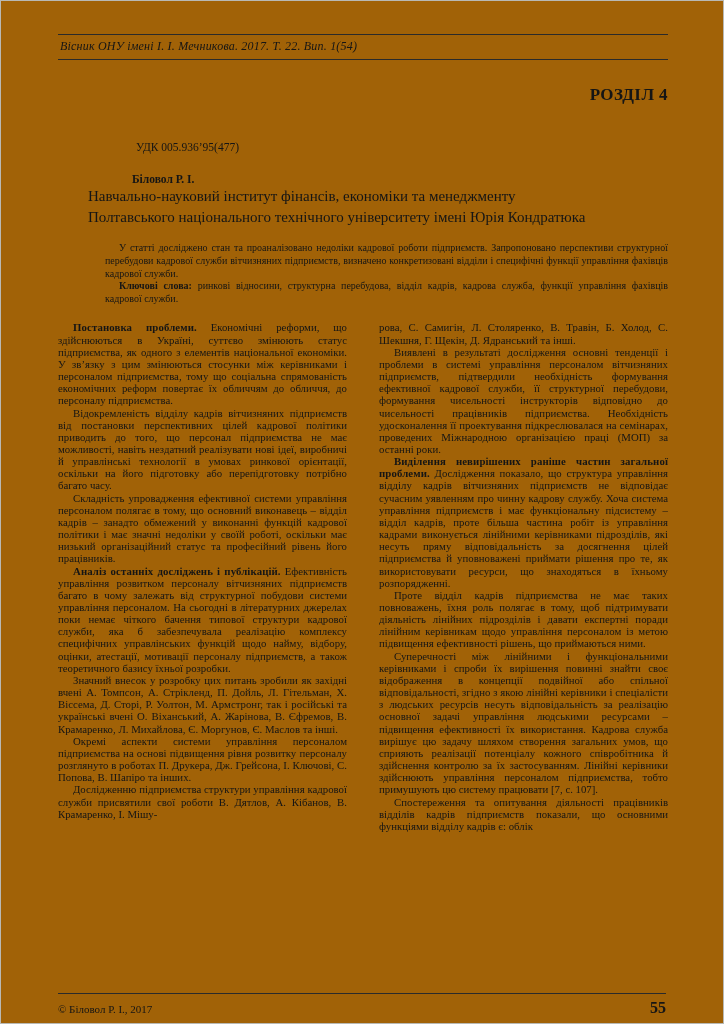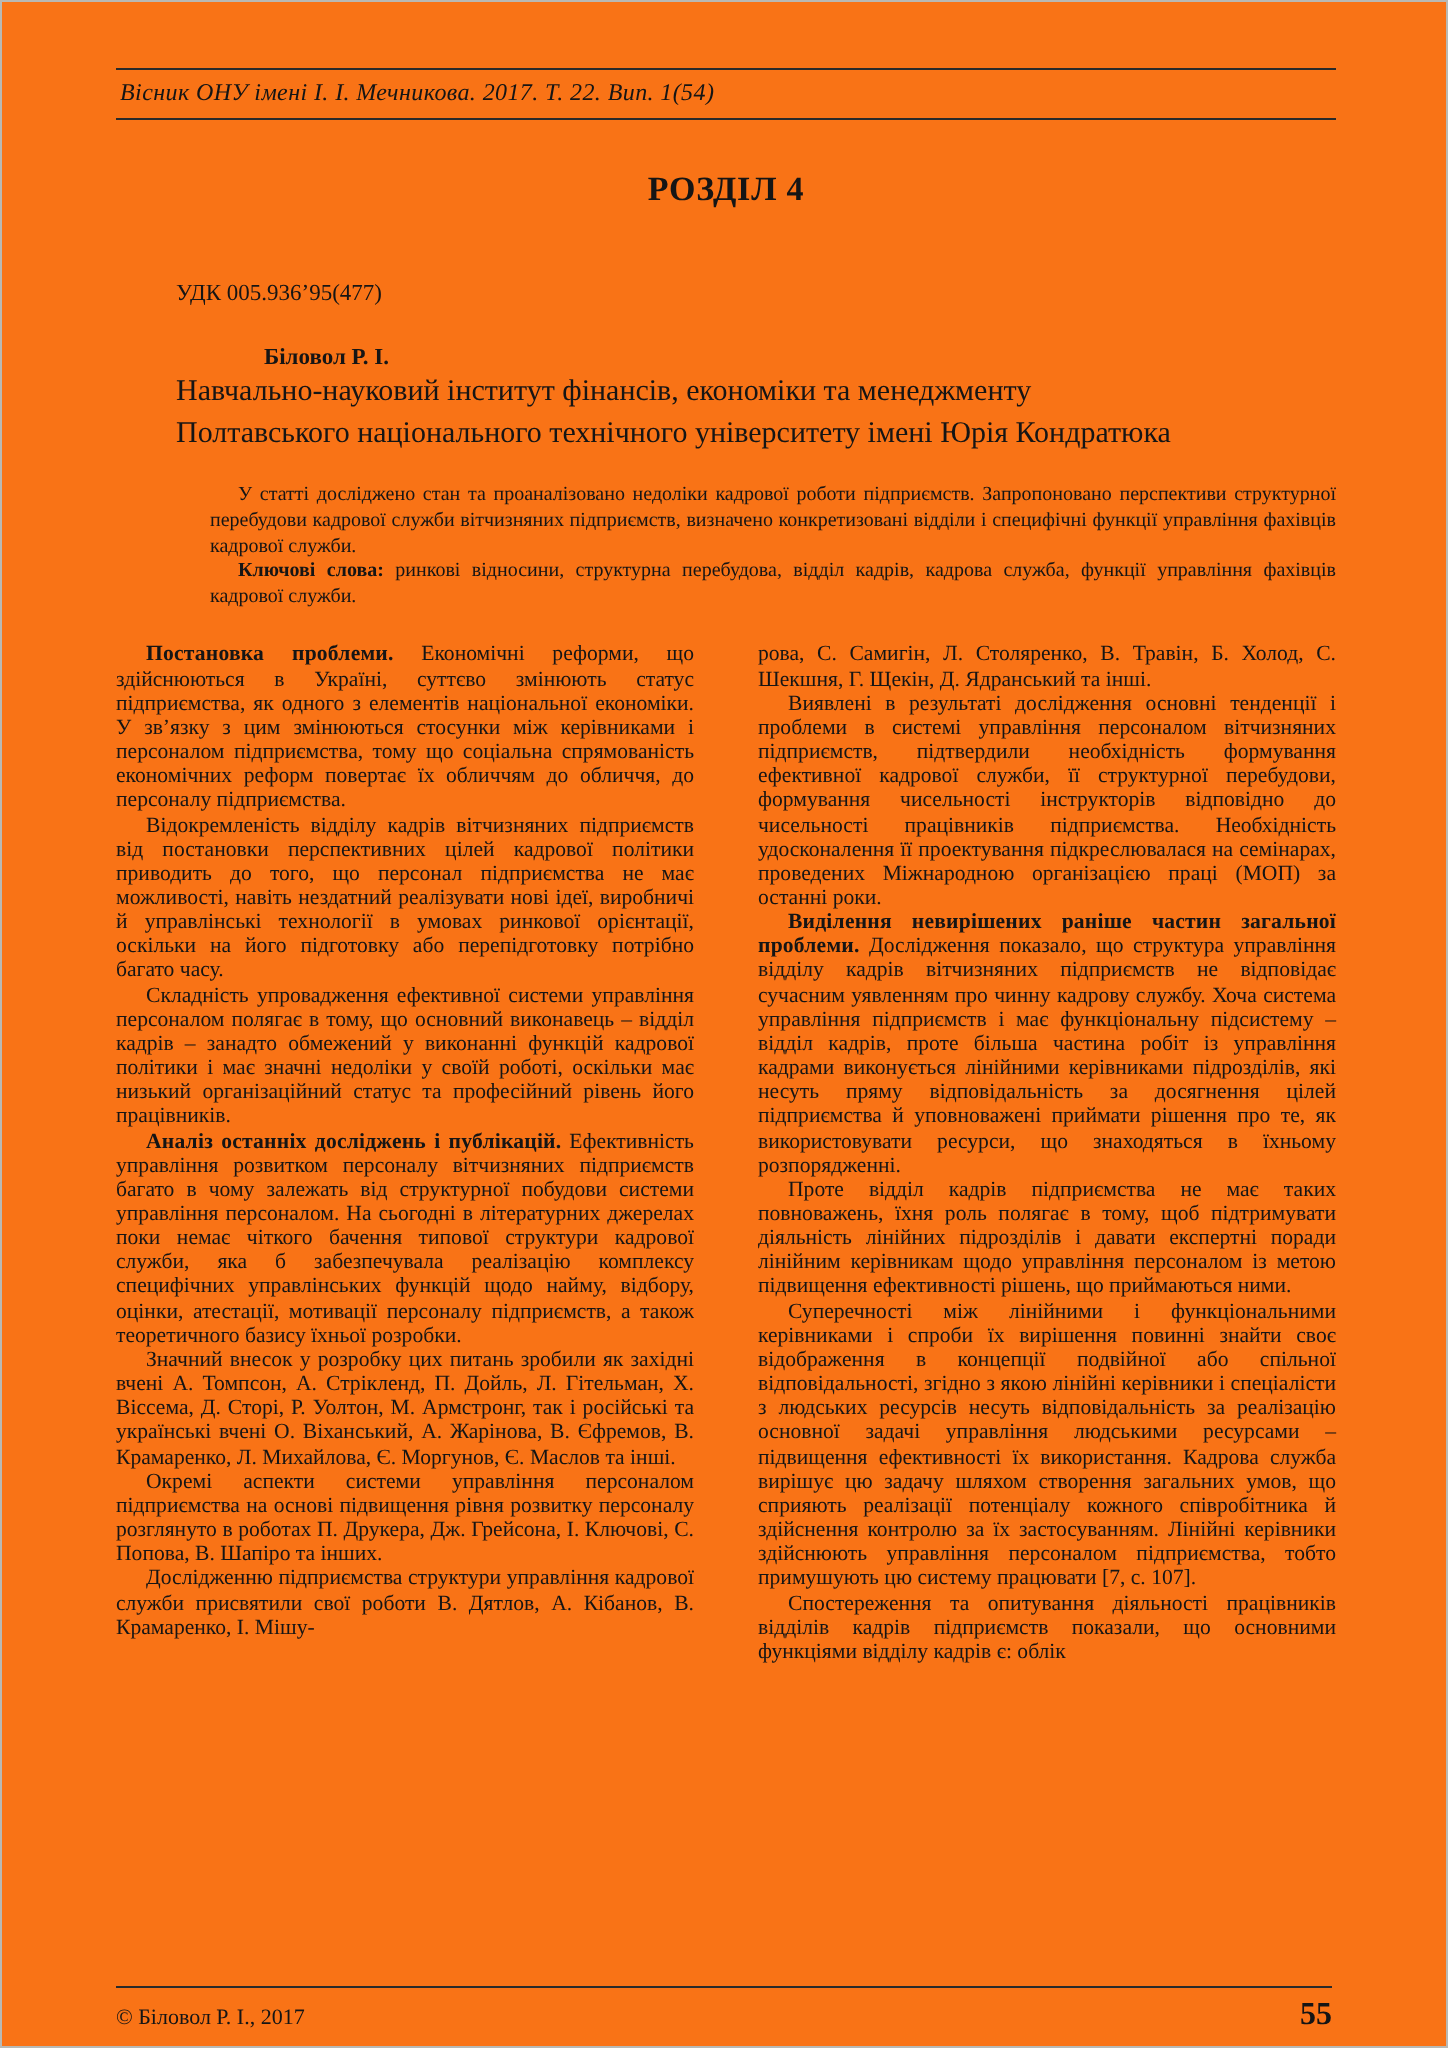--- a/index.html
+++ b/index.html
@@ -1,47 +1,47 @@
 <!DOCTYPE html>
 <html><head>
 <meta charset="utf-8">
 <style>
   html,body{margin:0;padding:0;background:#e8e8e6;}
   .page{
     position:relative;
     width:724px;height:1024px;
     margin:0 auto;
-    background:#f97316;
+    background:#a16207;
     box-sizing:border-box;
     border:1px solid #b9b9b4;
     overflow:hidden;
     font-family:"Liberation Serif","DejaVu Serif",serif;
     color:#151515;
   }
   .content{
     position:relative;
     margin:0 57px;
     width:610px;
   }
   .rule{border:none;border-top:1px solid #2a2a2a;margin:0;}
   .journal-line{
     font-style:italic;
     font-size:12px;
     padding:4px 0 5px 2px;
     letter-spacing:.2px;
   }
   .section-head{
-    text-align:center;
+    text-align:right;
     margin-top:24px;
     line-height:1.35;
   }
   .section-number{font-size:17px;font-weight:bold;letter-spacing:.4px;}
   .section-title{font-size:15.5px;font-weight:bold;letter-spacing:.3px;}
   .meta-block{margin-left:30px;}
-  .udc{font-size:11.5px;margin-top:34px;}
+  .udc{font-size:11.5px;margin-top:34px;margin-left:48px;}
   .author{font-size:11.5px;font-weight:bold;margin-top:20px;margin-left:44px;}
   .affil{font-size:15px;line-height:1.25;margin-top:2px;}
   .article-title{
     font-size:12px;font-weight:bold;
     margin-top:18px;line-height:1.3;
     letter-spacing:.2px;
   }
   .abstract-block{
     margin:16px 0 0 47px;
     width:563px;

